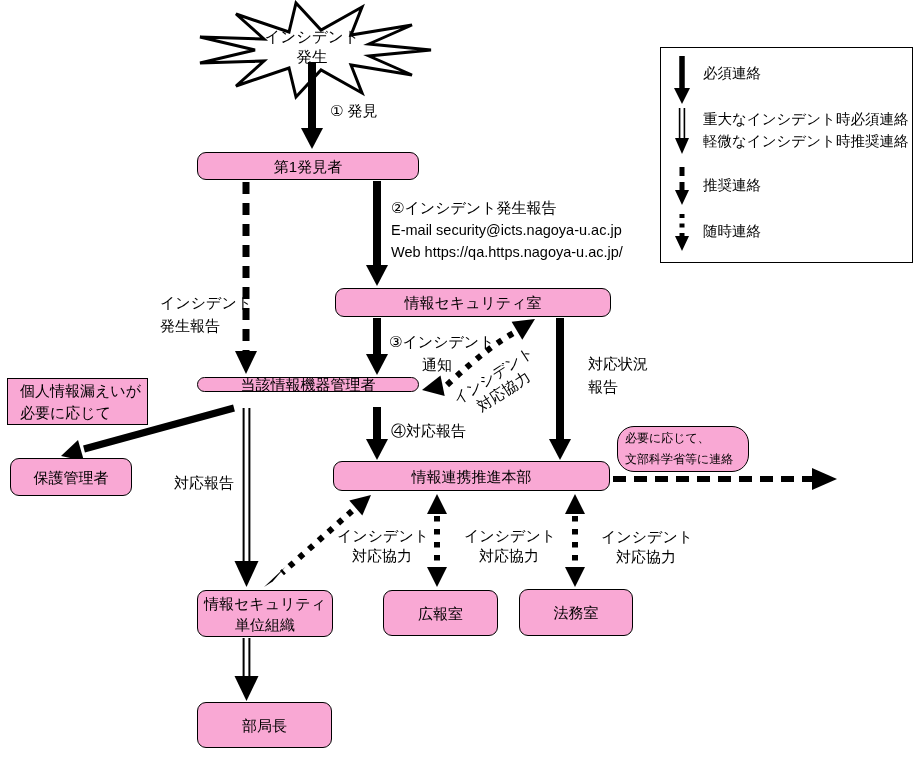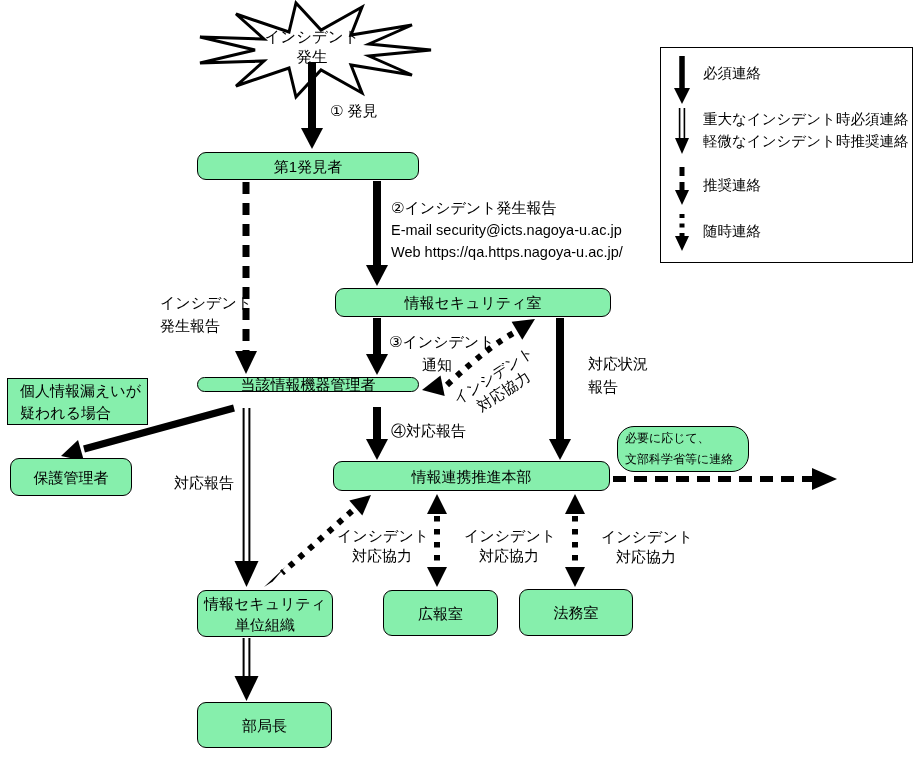--- a/index.html
+++ b/index.html
@@ -3,21 +3,21 @@
 <meta charset="utf-8">
 <style>
   html,body{margin:0;padding:0;}
   body{
     width:921px;height:759px;position:relative;background:#fff;
     font-family:"Liberation Sans","DejaVu Sans",sans-serif;color:#000;
     overflow:hidden;
   }
   #arrows{position:absolute;left:0;top:0;width:921px;height:759px;}
   .box{
-    position:absolute;border:1.6px solid #000;border-radius:9px;background:#86efac;
+    position:absolute;border:1.6px solid #000;border-radius:9px;background:#f9a8d4;
     display:flex;flex-direction:column;align-items:center;justify-content:center;
     text-align:center;font-size:15px;line-height:21px;box-sizing:border-box;
   }
   .sharp{border-radius:0;border-width:1.3px;align-items:flex-start;padding-left:7px;text-align:left;}
   .lbl{position:absolute;font-size:15px;line-height:23px;white-space:nowrap;}
   .small{font-size:14.5px;line-height:22px;}
   .center2{text-align:center;}
   .rot{
     transform:rotate(-33deg);transform-origin:50% 50%;
     line-height:19px;font-size:15px;white-space:nowrap;
@@ -210,21 +210,21 @@
 <div class="box" style="left:519px;top:589px;width:114px;height:47px;">
   <div>法務室</div>
 </div>
 
 <div class="box" style="left:197px;top:702px;width:135px;height:46px;">
   <div>部局長</div>
 </div>
 
 <div class="box sharp" style="left:7px;top:378px;width:141px;height:47px;line-height:22px;padding-left:12px;">
   <div>個人情報漏えいが</div>
-  <div>疑われる場合</div>
+  <div>必要に応じて</div>
 </div>
 
 <div class="box sharp" style="left:617px;top:426px;width:132px;height:46px;font-size:12px;line-height:21px;border-radius:17px;">
   <div>必要に応じて、</div>
   <div>文部科学省等に連絡</div>
 </div>
 
 <div style="position:absolute;left:660px;top:47px;width:253px;height:216px;border:1.5px solid #000;box-sizing:border-box;background:transparent;"></div>
 <div class="legend-text" style="left:703px;top:62px;">必須連絡</div>
 <div class="legend-text" style="left:703px;top:108px;">

